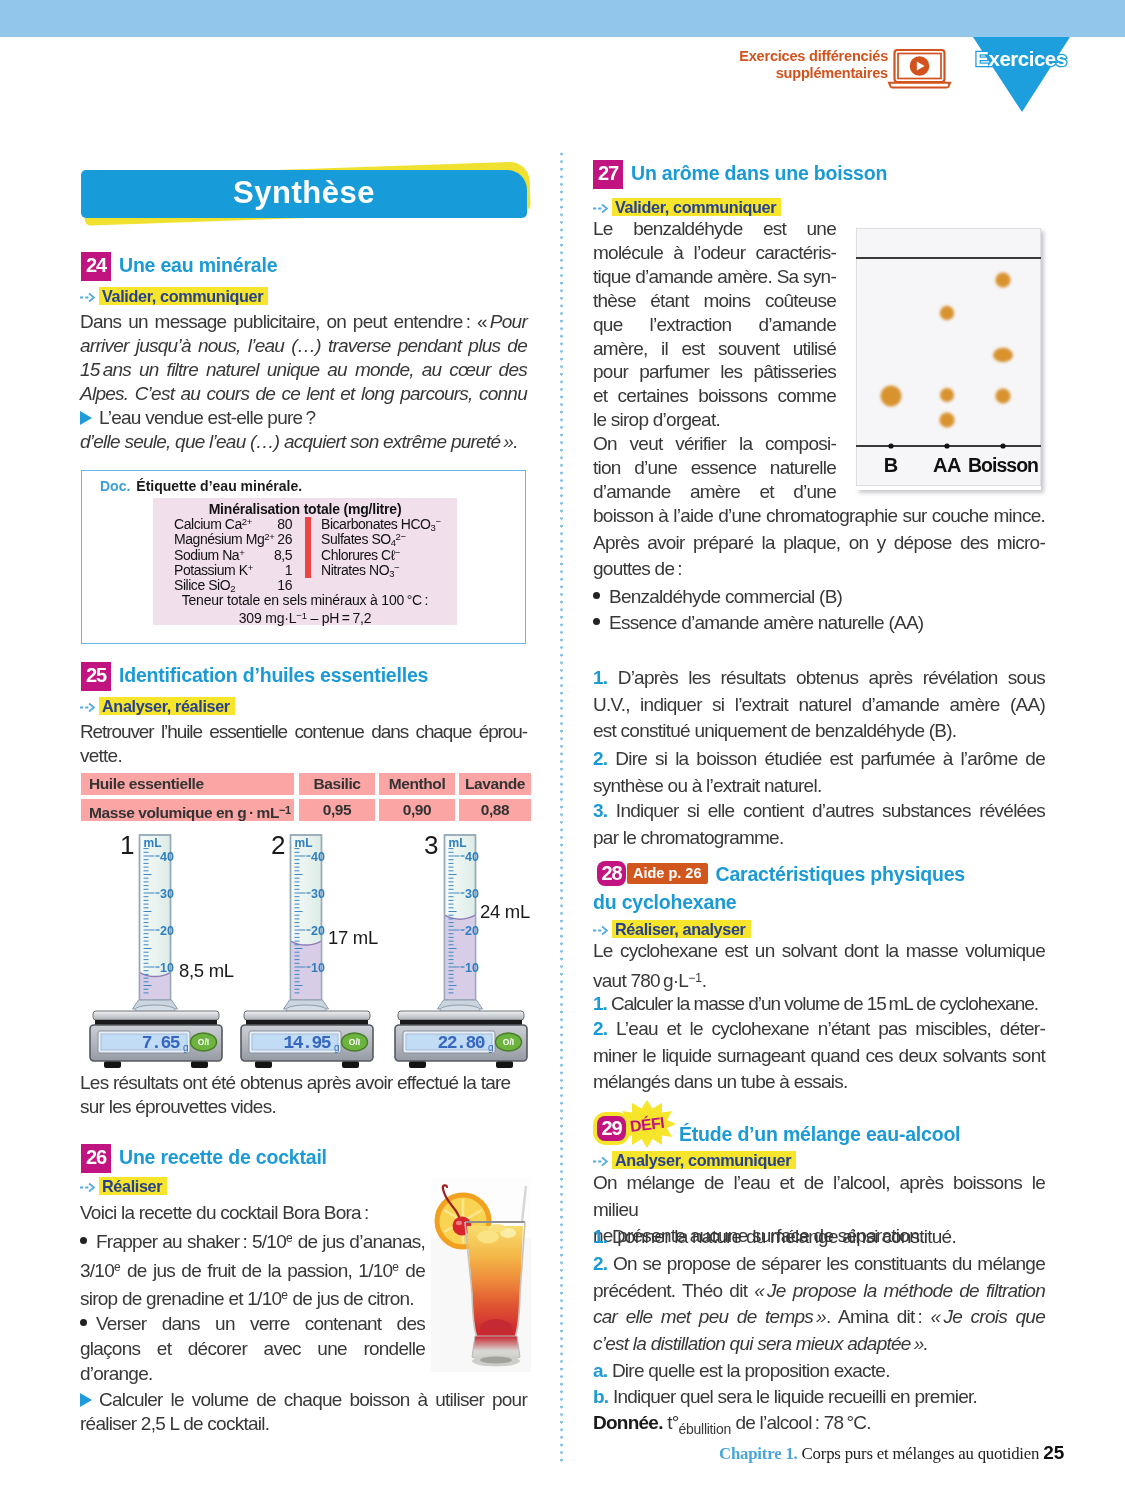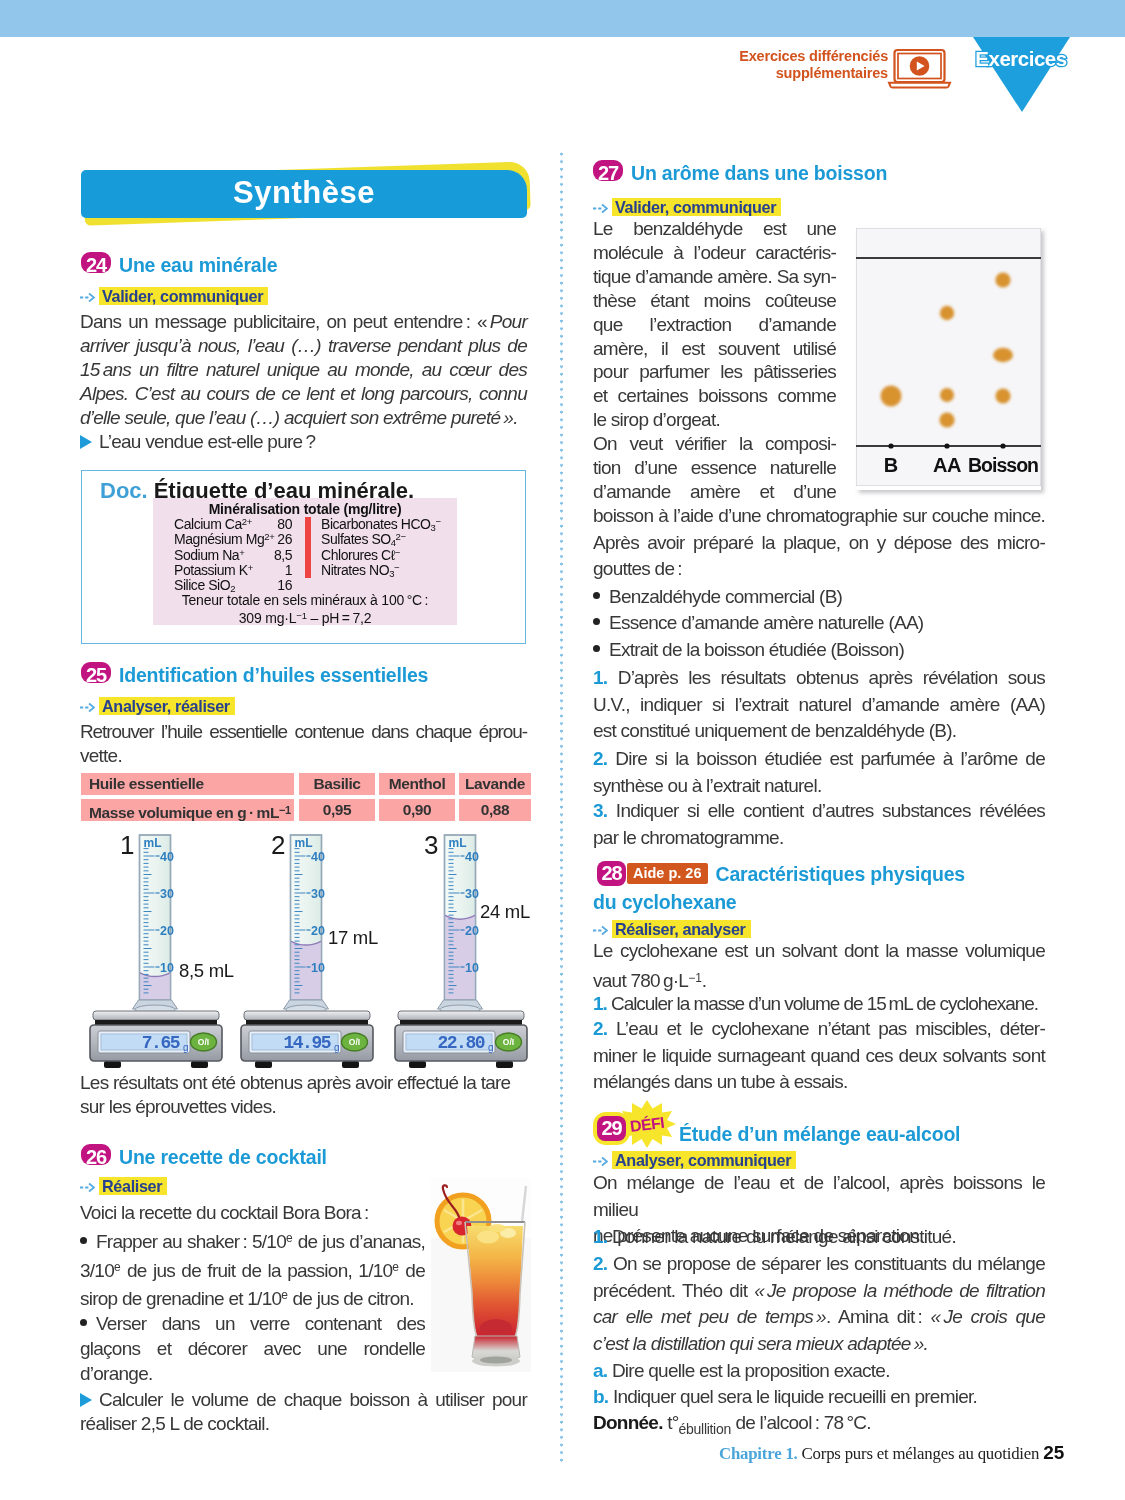--- a/index.html
+++ b/index.html
@@ -3,21 +3,21 @@
 <style>
 html,body{margin:0;padding:0;}
 body{width:1125px;height:1500px;position:relative;overflow:hidden;background:#fff;
  font-family:"Liberation Sans",sans-serif;color:#383838;}
 .abs{position:absolute;}
 .topbar{left:0;top:0;width:1125px;height:37px;background:#92C6EA;}
 .divider{left:560px;top:152px;width:3px;height:1312px;
  background-image:radial-gradient(circle at 1.5px 2px,#85C2E8 1.3px,rgba(255,255,255,0) 1.6px);
  background-size:3px 7.6px;}
 
-.badge{display:inline-block;width:30px;height:21px;border-radius:9px;background:#C21480;
+.badge{display:inline-block;width:30px;height:29px;border-radius:0;background:#C21480;
  color:#fff;font-weight:bold;font-size:20px;line-height:26px;text-align:center;vertical-align:top;letter-spacing:-1px;}
 .extitle{color:#1B9AD6;font-weight:bold;font-size:19.5px;letter-spacing:-0.2px;}
 .hrow{white-space:nowrap;}
 .hrow .extitle{margin-left:8px;line-height:26px;display:inline-block;vertical-align:top;}
 .kick{white-space:nowrap;height:22px;line-height:22px;font-size:16.2px;font-weight:bold;}
 .kick .hl{background:#F6E52B;color:#27418E;padding:0 5px 0 3px;letter-spacing:-0.35px;}
 .arr{display:inline-block;vertical-align:-1px;margin-right:4px;}
 
 .bl{line-height:24px;font-size:19px;letter-spacing:-0.75px;}
 .bl .ln{text-align:justify;text-align-last:justify;}
@@ -65,26 +65,26 @@
 <div class="abs hrow" style="left:81px;top:252px;"><span class="badge">24</span><span class="extitle">Une eau minérale</span></div>
 <div class="abs kick" style="left:80px;top:285px;"><span class="arr"><svg width="15" height="11" viewBox="0 0 15 11">
         <path d="M0 5.5 H9" stroke="#55AADF" stroke-width="1.8" stroke-dasharray="3.2 2"></path>
         <path d="M9 1.5 L14 5.5 L9 9.5" fill="none" stroke="#55AADF" stroke-width="1.8"></path>
       </svg></span><span class="hl">Valider, communiquer</span></div>
 <div class="abs bl" style="left:80px;top:310px;width:447px;">
 <div class="ln">Dans un message publicitaire, on peut entendre : « <i>Pour</i></div>
 <div class="ln"><i>arriver jusqu’à nous, l’eau (…) traverse pendant plus de</i></div>
 <div class="ln"><i>15 ans un filtre naturel unique au monde, au cœur des</i></div>
 <div class="ln"><i>Alpes. C’est au cours de ce lent et long parcours, connu</i></div>
+<div class="lf"><span class="tri"></span>L’eau vendue est-elle pure ?</div>
 <div class="lf"><i>d’elle seule, que l’eau (…) acquiert son extrême pureté ».</i></div>
-<div class="lf"><span class="tri"></span>L’eau vendue est-elle pure ?</div>
 </div>
 
 <div class="abs" style="left:81px;top:470px;width:443px;height:172px;border:1.5px solid #66B7E3;background:#fff;"></div>
-<div class="abs" style="left:100px;top:478px;font-size:22px;font-weight:bold;"><span style="color:#3FA0D7;">Doc.</span><span style="margin-left:6px;color:#1a1a1a;">Étiquette d’eau minérale.</span></div>
+<div class="abs" style="left:100px;top:478px;font-size:14px;font-weight:bold;"><span style="color:#3FA0D7;">Doc.</span><span style="margin-left:6px;color:#1a1a1a;">Étiquette d’eau minérale.</span></div>
 <div class="abs" style="left:153px;top:498px;width:304px;height:127px;background:#F1DFEC;font-size:14px;line-height:15.2px;color:#111;">
 <div style="text-align:center;font-weight:bold;padding-top:4px;letter-spacing:-0.2px;">Minéralisation totale (mg/litre)</div>
 <div class="prow"><span class="pn">Calcium Ca<sup>2+</sup></span><span class="pv">80</span><span class="pr">Bicarbonates HCO<sub>3</sub><sup>−</sup></span></div>
 <div class="prow"><span class="pn">Magnésium Mg<sup>2+</sup></span><span class="pv">26</span><span class="pr">Sulfates SO<sub>4</sub><sup>2−</sup></span></div>
 <div class="prow"><span class="pn">Sodium Na<sup>+</sup></span><span class="pv">8,5</span><span class="pr">Chlorures Cℓ<sup>−</sup></span></div>
 <div class="prow"><span class="pn">Potassium K<sup>+</sup></span><span class="pv">1</span><span class="pr">Nitrates NO<sub>3</sub><sup>−</sup></span></div>
 <div class="prow"><span class="pn">Silice SiO<sub>2</sub></span><span class="pv">16</span><span class="pr"></span></div>
 <div style="text-align:center;letter-spacing:-0.2px;">Teneur totale en sels minéraux à 100 °C :</div>
 <div style="text-align:center;letter-spacing:-0.2px;">309 mg·L<sup style="font-size:9.5px;vertical-align:4px;">−1</sup> – pH = 7,2</div>
 </div>
@@ -361,21 +361,20 @@
 <div class="ln">d’amande amère et d’une</div>
 </div>
 <div class="abs bl" id="ex27wide" style="left:593px;top:503px;width:452px;line-height:26.6px;">
 <div class="ln">boisson à l’aide d’une chromatographie sur couche mince.</div>
 <div class="ln">Après avoir préparé la plaque, on y dépose des micro-</div>
 <div class="lf">gouttes de :</div>
 </div>
 <div class="abs bl" style="left:593px;top:584px;width:452px;line-height:26.4px;">
 <div class="lf"><span class="dot"></span>Benzaldéhyde commercial (B)</div>
 <div class="lf"><span class="dot"></span>Essence d’amande amère naturelle (AA)</div>
-<div class="lf"><span class="dot"></span>Extrait de la boisson étudiée (Boisson)</div>
 </div>
 <div class="abs bl" style="left:593px;top:665px;width:452px;line-height:26.6px;">
 <div class="ln"><span class="num">1.</span> D’après les résultats obtenus après révélation sous</div>
 <div class="ln">U.V., indiquer si l’extrait naturel d’amande amère (AA)</div>
 <div class="lf">est constitué uniquement de benzaldéhyde (B).</div>
 </div>
 <div class="abs bl" style="left:593px;top:746px;width:452px;line-height:26.6px;">
 <div class="ln"><span class="num">2.</span> Dire si la boisson étudiée est parfumée à l’arôme de</div>
 <div class="lf">synthèse ou à l’extrait naturel.</div>
 </div>

